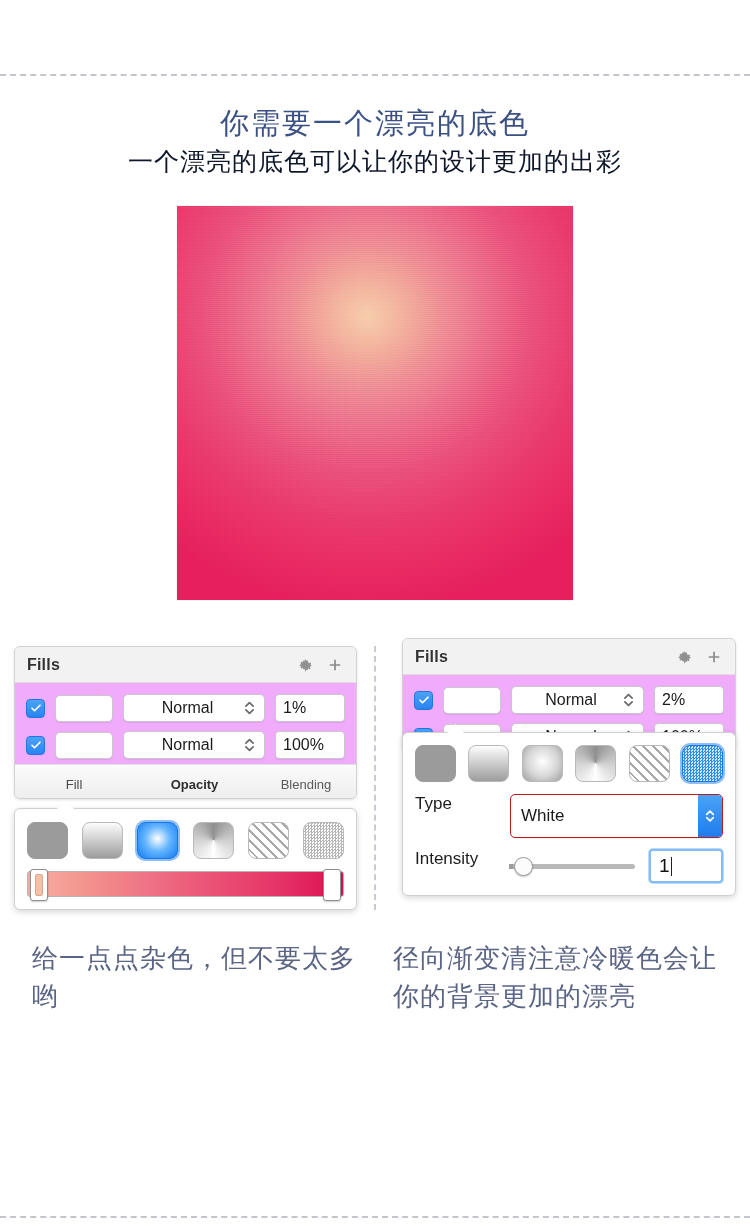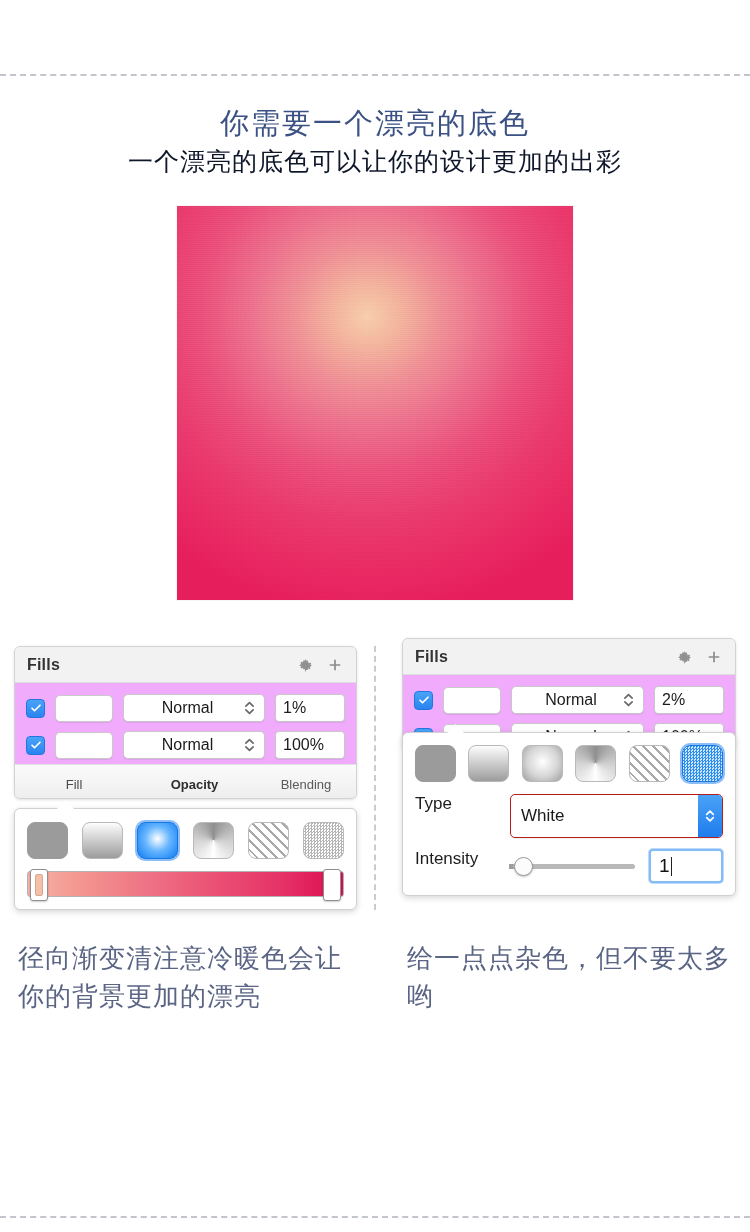--- a/index.html
+++ b/index.html
@@ -555,21 +555,21 @@
               <span class="caret"></span>
           </span>
         </div>
       </div>
 
     </div>
   </div>
 </div>
 
 <div class="captions">
+  <div class="caption-col right-col">
+    <p>给一点点杂色，但不要太多哟</p>
+  </div>
   <div class="caption-col">
     <p>径向渐变清注意冷暖色会让你的背景更加的漂亮</p>
   </div>
-  <div class="caption-col right-col">
-    <p>给一点点杂色，但不要太多哟</p>
-  </div>
 </div>
 
 <div class="hdash footer-dash"></div>
 
 </body></html>

